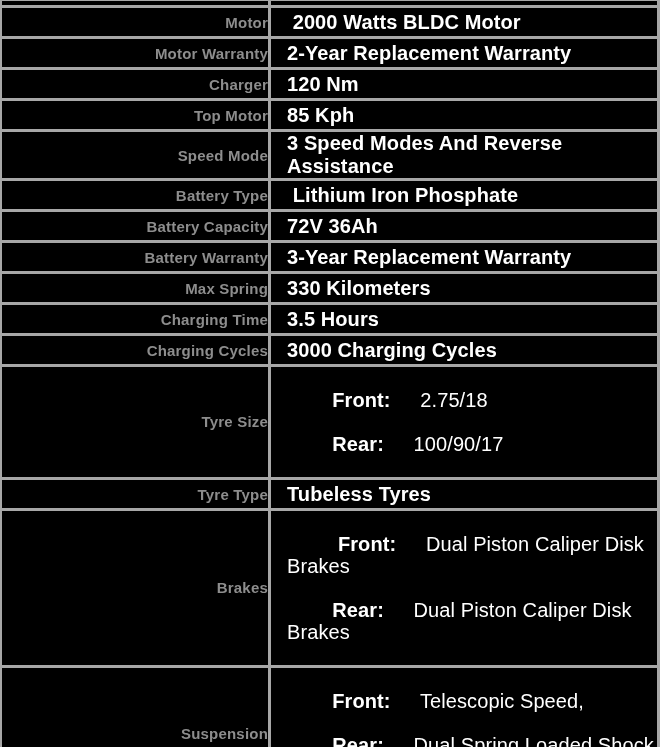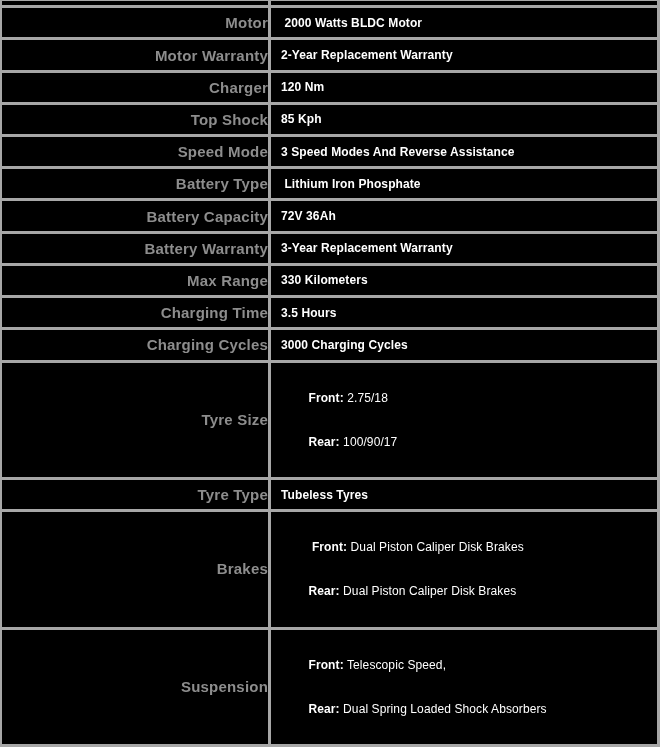--- a/index.html
+++ b/index.html
@@ -41,29 +41,29 @@
     font-weight:bold;
     font-size:15px;
     padding-left:12px;
     white-space:pre;
     letter-spacing:0.2px;
     text-align:right;
   }
   td.value{
     color:var(--value-text);
     font-weight:bold;
-    font-size:12px;
-    padding-left:10px;
+    font-size:20px;
+    padding-left:16px;
     white-space:pre-wrap;
     letter-spacing:0.1px;
   }
   tr.sliver td{height:4px;}
   tr.single td{height:28px;}
   tr.double td{height:55px; line-height:22px;}
-  td.value .rest{font-weight:normal;}
+  td.value .rest{font-weight:normal;margin-left:24px;}
   td.value b{font-weight:bold;}
 </style>
 </head>
 <body>
 
 <table class="spec-table">
   <colgroup>
     <col style="width:269px">
     <col>
   </colgroup>
@@ -82,21 +82,21 @@
       <td class="label"><span>Motor Warranty</span></td>
       <td class="value"><span>2-Year Replacement Warranty</span></td>
     </tr>
 
     <tr class="single">
       <td class="label"><span>Charger</span></td>
       <td class="value"><span>120 Nm</span></td>
     </tr>
 
     <tr class="single">
-      <td class="label"><span>Top Shock</span></td>
+      <td class="label"><span>Top Motor</span></td>
       <td class="value"><span>85 Kph</span></td>
     </tr>
 
     <tr class="single">
       <td class="label"><span>Speed Mode</span></td>
       <td class="value"><span>3 Speed Modes And Reverse Assistance</span></td>
     </tr>
 
     <tr class="single">
       <td class="label"><span>Battery Type</span></td>
@@ -107,21 +107,21 @@
       <td class="label"><span> Battery Capacity</span></td>
       <td class="value"><span>72V 36Ah</span></td>
     </tr>
 
     <tr class="single">
       <td class="label"><span>Battery Warranty</span></td>
       <td class="value"><span>3-Year Replacement Warranty</span></td>
     </tr>
 
     <tr class="single">
-      <td class="label"><span> Max Range</span></td>
+      <td class="label"><span> Max Spring</span></td>
       <td class="value"><span>330 Kilometers</span></td>
     </tr>
 
 
     <tr class="single">
       <td class="label"><span>Charging Time</span></td>
       <td class="value"><span>3.5 Hours</span></td>
     </tr>
 
     <tr class="single">

